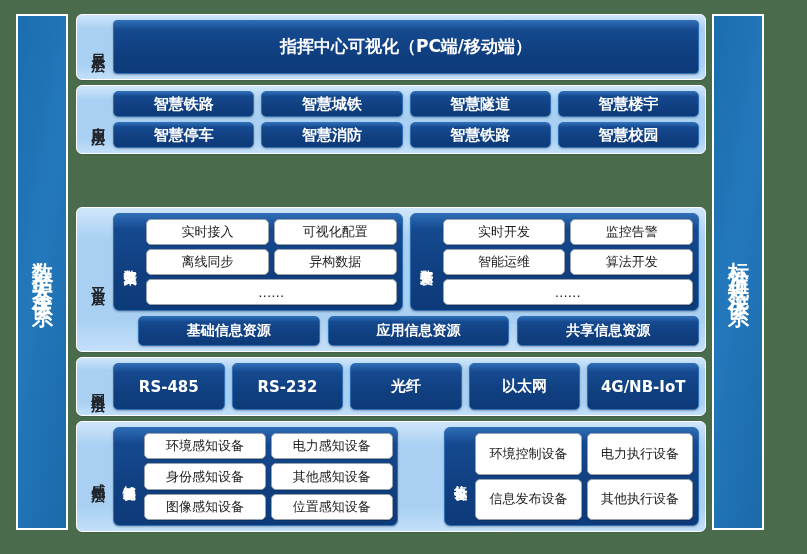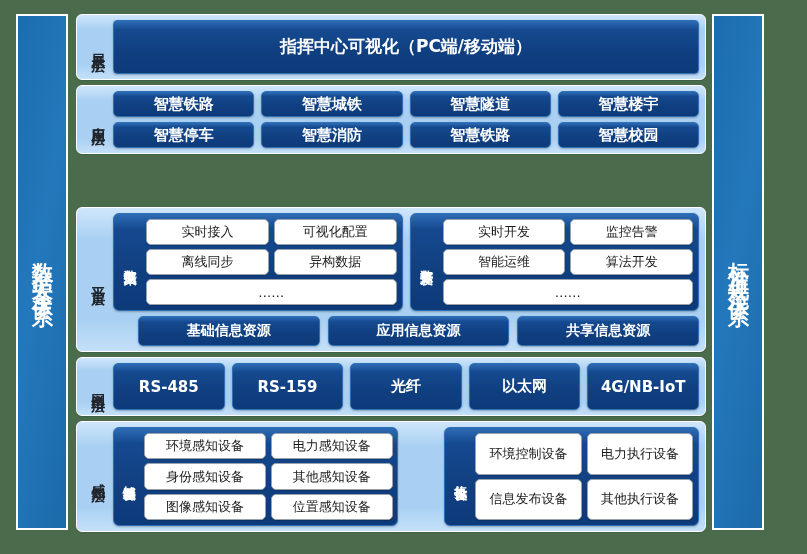--- a/index.html
+++ b/index.html
@@ -284,21 +284,21 @@
       </div>
     </div>
 
     <div class="layer layer-net">
       <div class="layer-label">
         <span>网络层</span>
       </div>
       <div class="layer-body">
         <div class="net-row">
           <div class="dbox">RS-485</div>
-          <div class="dbox">RS-159</div>
+          <div class="dbox">RS-232</div>
           <div class="dbox">光纤</div>
           <div class="dbox">以太网</div>
           <div class="dbox">4G/NB-IoT</div>
         </div>
       </div>
     </div>
 
     <div class="layer layer-sense">
       <div class="layer-label">
         <span>感知层</span>

